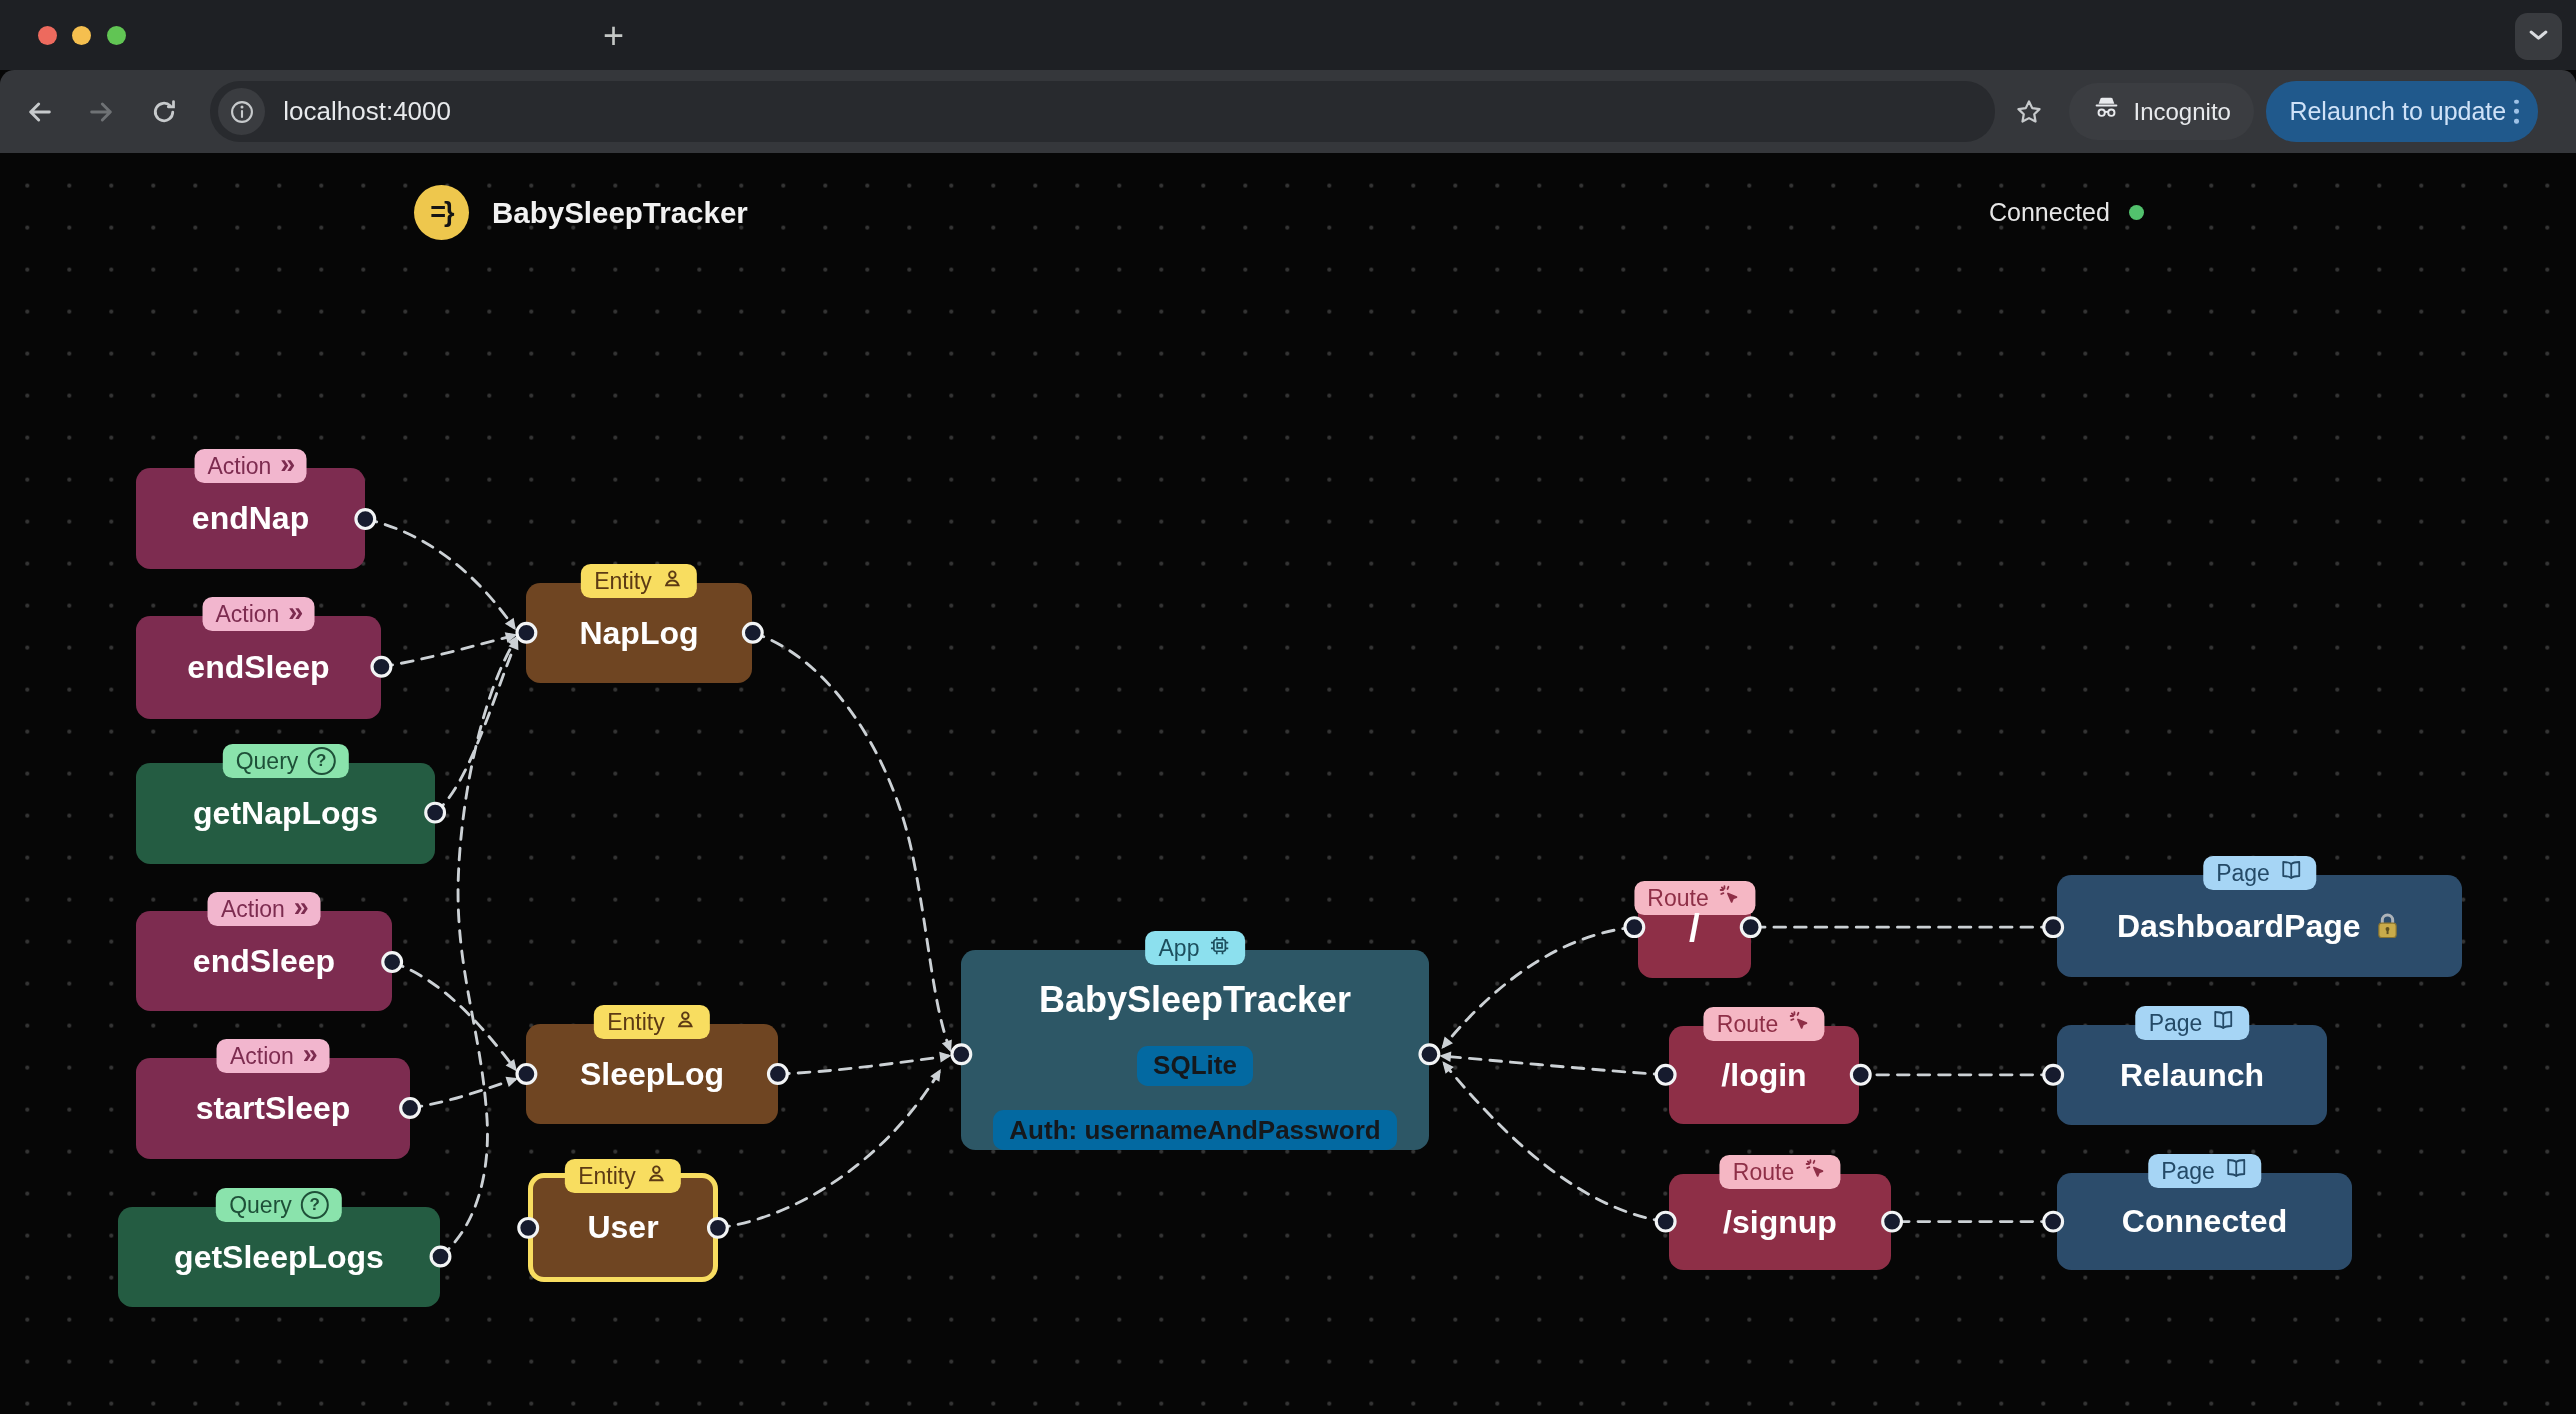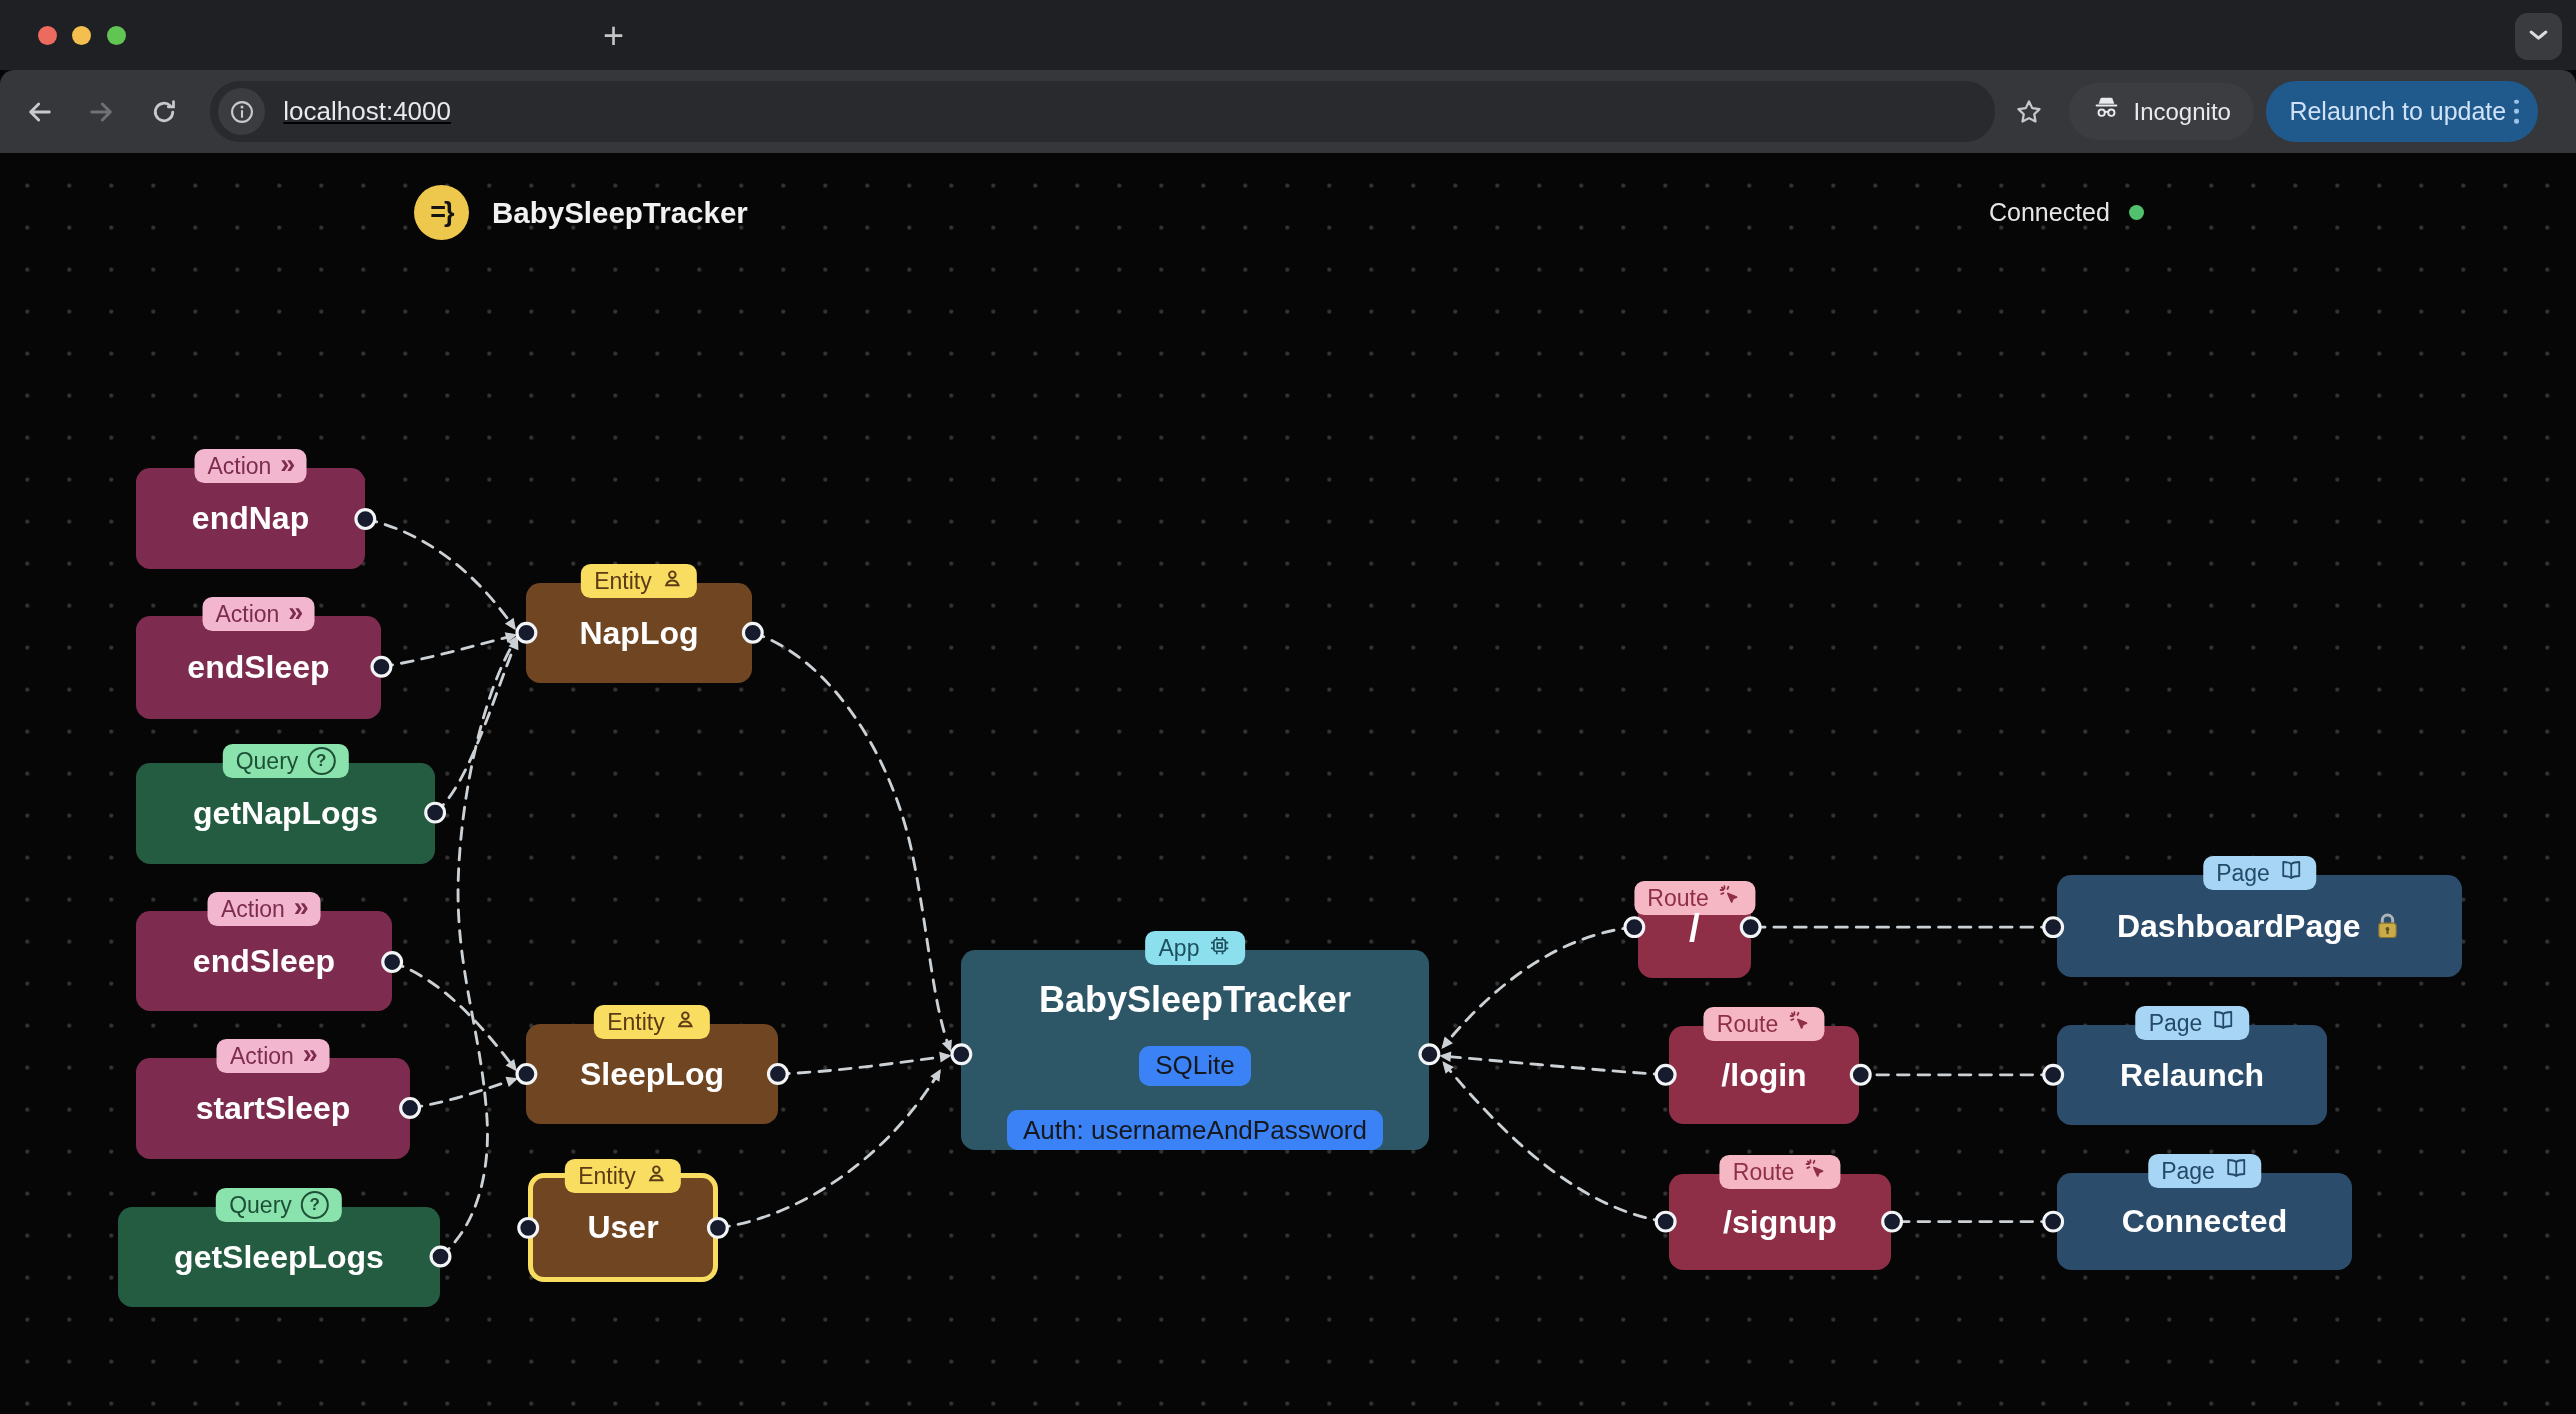--- a/index.html
+++ b/index.html
@@ -15,21 +15,21 @@
     display:flex;align-items:center;justify-content:center;}
   .newtab-btn{position:absolute;left:594px;top:16px;width:39px;height:39px;border-radius:50%;color:#c4c7c5;
     font-size:36px;font-weight:300;display:flex;align-items:center;justify-content:center;}
   .tabsearch-btn{position:absolute;left:2515px;top:12.5px;width:47px;height:47px;border-radius:12.5px;background:#393b3f;
     display:flex;align-items:center;justify-content:center;}
   .toolbar{position:absolute;left:0;top:70px;width:2576px;height:83px;background:#35373b;
     border-radius:14.3px 14.3px 0 0;display:flex;align-items:center;}
   .navbtn{width:47px;height:47px;border-radius:50%;display:flex;align-items:center;justify-content:center;flex:0 0 auto;}
   .navbtn.back{margin-left:16px;} .navbtn.fwd{margin-left:14.3px;} .navbtn.reload{margin-left:16px;}
   .omnibox{margin-left:23px;width:1785px;height:61px;border-radius:30px;background:#282a2e;
-    display:flex;align-items:center;flex:0 0 auto;text-decoration:underline;}
+    display:flex;align-items:center;flex:0 0 auto;}
   .site-chip{width:47px;height:47px;margin-left:8px;border-radius:50%;background:#3a3c40;
     display:flex;align-items:center;justify-content:center;}
   .url-text{margin-left:18px;color:#e8eaed;font-size:26px;}
   .star-btn{width:47px;height:47px;margin-left:10.7px;border-radius:50%;display:flex;align-items:center;justify-content:center;}
   .incog{margin-left:16px;height:57px;padding:0 23px;border-radius:29px;background:#3b3d41;
     display:flex;align-items:center;gap:12.5px;color:#e8eaed;font-size:24px;flex:0 0 auto;}
   .relaunch{margin-left:12.5px;height:61px;width:272px;border-radius:30px;background:#20598c;
     display:flex;align-items:center;flex:0 0 auto;position:relative;}
   .relaunch-label{margin-left:23px;color:#cfe2f8;font-size:25px;font-weight:500;}
   .kebab{position:absolute;right:19.7px;top:50%;transform:translateY(-50%);display:flex;flex-direction:column;gap:5.4px;}
@@ -51,21 +51,21 @@
   .node{position:absolute;border-radius:14.3px;display:flex;align-items:center;justify-content:center;
     flex-direction:column;box-sizing:border-box;}
   .node .title{font-size:32px;font-weight:700;color:#ffffff;display:flex;align-items:center;gap:12.5px;white-space:nowrap;}
   .badge{position:absolute;top:-19px;left:50%;transform:translateX(-50%);display:flex;align-items:center;gap:9px;
     height:34px;padding:0 13.4px;border-radius:9.8px;font-size:23px;font-weight:500;white-space:nowrap;}
   .badge .qmark{width:24px;height:24px;border-radius:50%;border:2.2px solid currentColor;
     display:flex;align-items:center;justify-content:center;font-size:17px;font-weight:700;}
   .badge .chev{font-size:27px;font-weight:600;letter-spacing:-1.8px;line-height:1;margin-top:-2.7px;}
   .node.type-app{justify-content:space-between;padding-top:29px;gap:16px;}
   .node.type-app .title{font-size:36px;}
-  .pill{background:#3b82f6;color:#15181c;border-radius:10.7px;padding:4.5px 16px;font-size:26px;font-weight:400;white-space:nowrap;}
+  .pill{background:#0369a1;color:#15181c;border-radius:10.7px;padding:4.5px 16px;font-size:26px;font-weight:700;white-space:nowrap;}
 </style>
 </head>
 <body>
 
 <div class="tabstrip">
   <span class="traffic" style="left:38px;background:#ed6a5e"></span>
   <span class="traffic" style="left:72px;background:#f5bf4f"></span>
   <span class="traffic" style="left:107px;background:#61c554"></span>
 
   <div class="newtab-btn">+</div>

